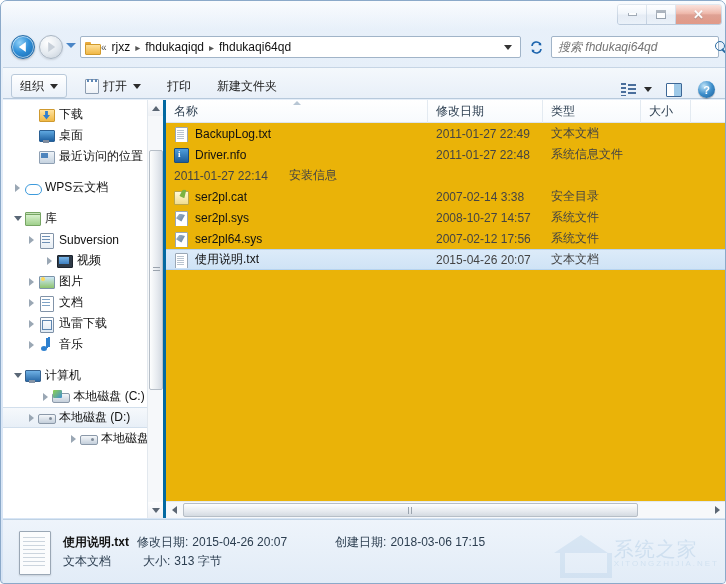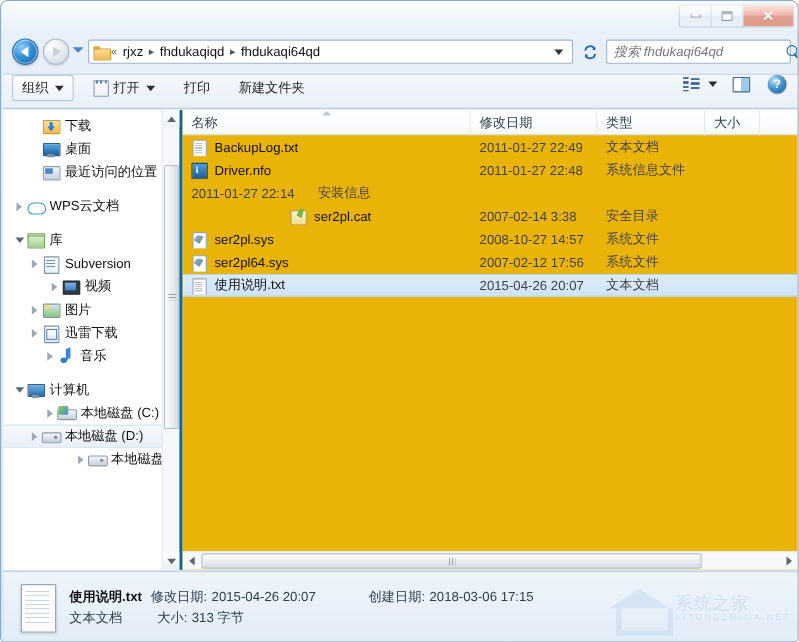--- a/index.html
+++ b/index.html
@@ -151,21 +151,21 @@
   #search-icon::after{
     content:''; position:absolute; left:7px;top:7px;width:5px;height:1.6px;
     background:#2b6ca3; transform:rotate(45deg); transform-origin: left center;
   }
   
   #toolbar {
     position:absolute; left:2px; top:66px; width:722px; height:32px;
     background: linear-gradient(180deg,#f4f8fc 0%, #e8eff8 100%);
     border-top:1px solid #c6d5e5;
     border-bottom:1px solid #b7c9dc;
-    display:flex; align-items:flex-start;
+    display:flex; align-items:flex-end;
   }
   .tb-item {
     height:24px; display:flex; align-items:center; padding:0 8px;
     font-size:12px; color:#1b1b1b; white-space:nowrap;
   }
   #tb-organize {
     margin-left:8px;
     border:1px solid #b9c9da; border-radius:3px;
     background: linear-gradient(180deg,#ffffff 0%, #eaf1f9 100%);
     box-shadow: 0 1px 0 rgba(255,255,255,.9) inset;
@@ -397,21 +397,21 @@
   .det-key { color:#2c3e50; margin-right:4px; }
   .det-val { color:#2c3e50; }
   .det-gap { width:48px; }
   .det-type { color:#2c3e50; width:80px; }
   #watermark {
     position:absolute; right:6px; bottom:2px; width:200px; height:56px;
     opacity:.28; pointer-events:none;
     display:flex; align-items:center; justify-content:flex-end;
   }
   #wm-text {
-    font-size:16px; font-weight:normal; color:#8fb6d8; letter-spacing:1px;
+    font-size:20px; font-weight:normal; color:#8fb6d8; letter-spacing:1px;
     font-family:"DejaVu Sans","Liberation Sans",sans-serif;
     line-height:1;
   }
   #wm-sub { font-size:8px; color:#9cc0de; letter-spacing:2px; text-align:right; }
   #wm-house {
     width:54px;height:44px;margin-right:6px;position:relative;
   }
   #wm-house::before{
     content:'';position:absolute;left:0;top:4px;width:0;height:0;
     border-left:27px solid transparent;border-right:27px solid transparent;
@@ -554,24 +554,31 @@
             <span class="tw">
               <span class="tw-closed"></span>
             </span>
             <span class="ni ico-pic"></span>
             <span class="nlabel">图片</span>
           </div>
           <div class="nav-row" style="padding-left: 22px;">
             <span class="tw">
               <span class="tw-closed"></span>
             </span>
+            <span class="ni ico-doc"></span>
+            <span class="nlabel">文档</span>
+          </div>
+          <div class="nav-row" style="padding-left: 22px;">
+            <span class="tw">
+              <span class="tw-closed"></span>
+            </span>
             <span class="ni ico-xl"></span>
             <span class="nlabel">迅雷下载</span>
           </div>
-          <div class="nav-row" style="padding-left: 36px;">
+          <div class="nav-row" style="padding-left: 22px;">
             <span class="tw">
               <span class="tw-closed"></span>
             </span>
             <span class="ni ico-music"></span>
             <span class="nlabel">音乐</span>
           </div>
           <div class="spacer-sm"></div>
           <div class="nav-row" style="padding-left: 8px;">
             <span class="tw">
               <span class="tw-open"></span>
@@ -648,21 +655,21 @@
             <div class="fdate" style="width: 115px;">2011-01-27 22:48</div>
             <div class="ftype" style="width: 98px;">系统信息文件</div>
             <div class="ftype" style="width: 50px;"></div>
           </div>
           <div class="frow">
             <div class="fdate" style="width: 115px;">2011-01-27 22:14</div>
             <div class="ftype" style="width: 98px;">安装信息</div>
             <div class="ftype" style="width: 50px;"></div>
           </div>
           <div class="frow">
-            <div class="fname" style="width: 262px; justify-content: center;">
+            <div class="fname" style="width: 262px;">
               <span class="fico fi-cat"></span>
               <span>ser2pl.cat</span>
             </div>
             <div class="fdate" style="width: 115px;">2007-02-14 3:38</div>
             <div class="ftype" style="width: 98px;">安全目录</div>
             <div class="ftype" style="width: 50px;"></div>
           </div>
           <div class="frow">
             <div class="fname" style="width: 262px;">
               <span class="fico fi-sys"></span>

